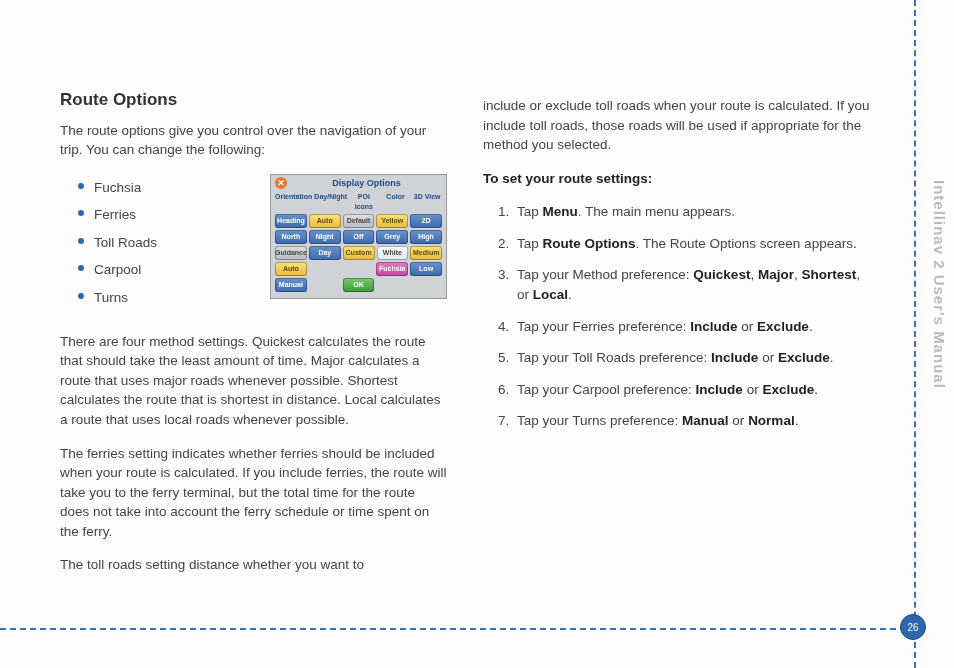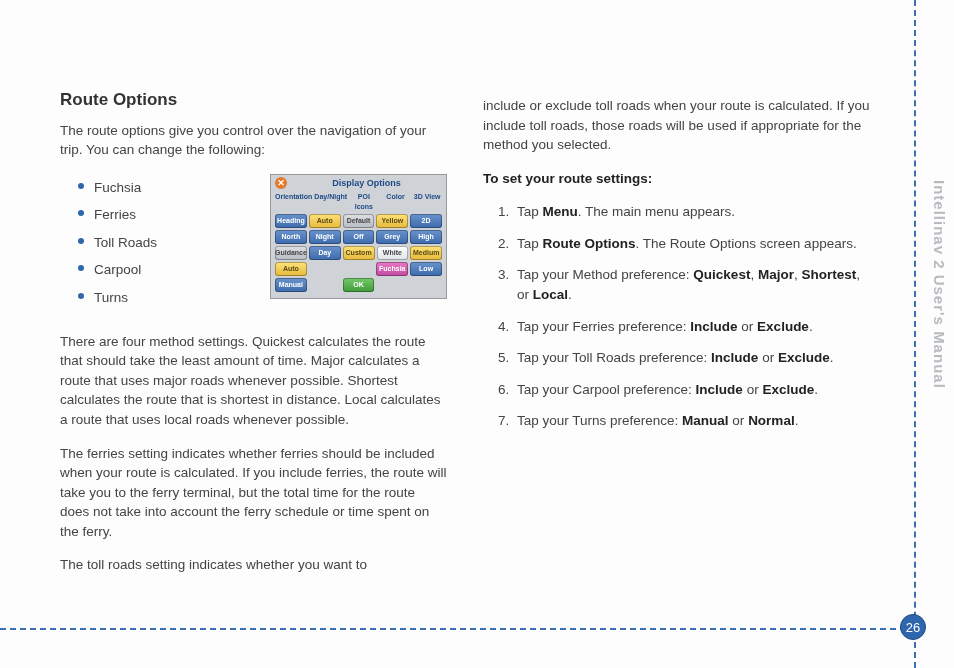--- a/index.html
+++ b/index.html
@@ -44,21 +44,21 @@
   .page-number {
     position: absolute;
     right: 28px;
     bottom: 28px;
     width: 24px;
     height: 24px;
     border-radius: 50%;
     background: #2f67ae;
     border: 1px solid #1d4a86;
     color: #fff;
-    font-size: 13px;
+    font-size: 10px;
     display: flex;
     align-items: center;
     justify-content: center;
   }
 
   .content {
     position: absolute;
     left: 60px;
     top: 88px;
     width: 810px;
@@ -262,21 +262,21 @@
         <li>Fuchsia</li>
         <li>Ferries</li>
         <li>Toll Roads</li>
         <li>Carpool</li>
         <li>Turns</li>
       </ul>
     </div>
 
     <p>There are four method settings. Quickest calculates the route that should take the least amount of time. Major calculates a route that uses major roads whenever possible. Shortest calculates the route that is shortest in distance. Local calculates a route that uses local roads whenever possible.</p>
     <p>The ferries setting indicates whether ferries should be included when your route is calculated. If you include ferries, the route will take you to the ferry terminal, but the total time for the route does not take into account the ferry schedule or time spent on the ferry.</p>
-    <p style="margin-bottom:0">The toll roads setting indicates whether you want to</p>
+    <p style="margin-bottom:0">The toll roads setting distance whether you want to</p>
   </div>
 
   <div class="col">
     <p>include or exclude toll roads when your route is calculated. If you include toll roads, those roads will be used if appropriate for the method you selected.</p>
 
     <p class="bold" style="color:#222">To set your route settings:</p>
 
     <ol class="steps" id="steps-list">
         <li>Tap <span class="bold">Menu</span>. The main menu appears.</li>
         <li>Tap <span class="bold">Route Options</span>. The Route Options screen appears.</li>

